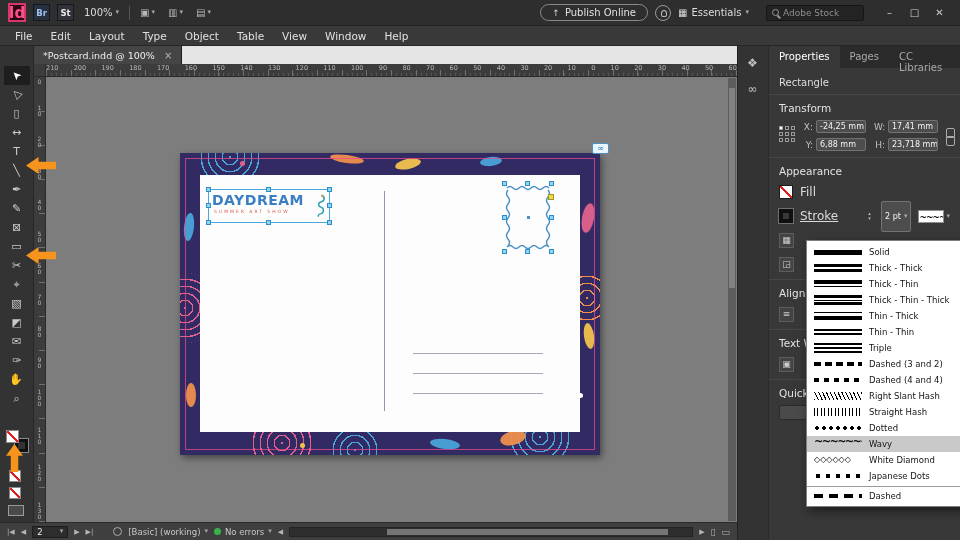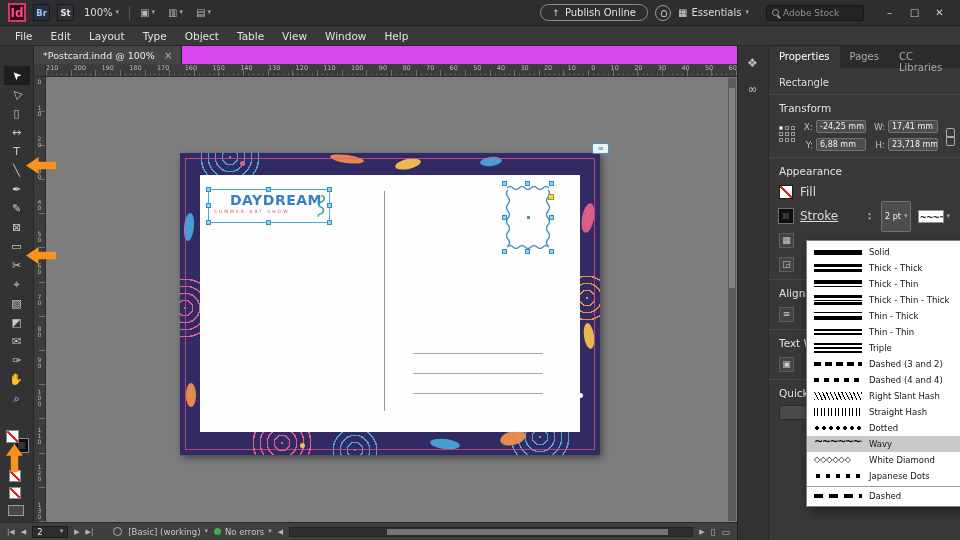--- a/index.html
+++ b/index.html
@@ -8,21 +8,21 @@
   .app {
     position:relative; width:960px; height:540px; overflow:hidden;
     background:#333; color:#ccc;
     font-family:"DejaVu Sans","Liberation Sans",sans-serif; font-size:11px;
   }
 
   
   .topbar { position:absolute; left:0; top:0; width:960px; height:26px; background:#2e2e2e;
             border-bottom:1px solid #202020; display:flex; align-items:center; gap:7px; padding:0 8px; }
   .appicon { width:18px; height:19px; border:2px solid #d6366c; color:#ff4f8b; background:#2b0716;
-             font-size:12px; font-weight:bold; display:flex; align-items:center; justify-content:center; }
+             font-size:15px; font-weight:bold; display:flex; align-items:center; justify-content:center; }
   .badge { width:17px; height:17px; background:#26303f; border:1px solid #14181f; color:#9fc1ea;
            font-size:8.5px; font-weight:bold; display:flex; align-items:center; justify-content:center; }
   .badge.st { color:#e8e8e8; background:#31313a; }
   .zoomctl { display:flex; align-items:center; gap:3px; color:#ddd; font-size:10px; padding:0 3px; }
   .caret { font-size:7px; color:#a5a5a5; line-height:1; }
   .tsep { width:1px; height:14px; background:#555; }
   .iconbtn { display:flex; align-items:center; gap:2px; color:#b8b8b8; font-size:10px; padding:0 3px; }
   .tspacer { flex:1; }
   .publish { display:flex; align-items:center; gap:5px; border:1px solid #8a8a8a; border-radius:10px;
              padding:2px 11px; font-size:10px; color:#e2e2e2; }
@@ -41,21 +41,21 @@
   .search input::placeholder { color:#8f8f8f; }
   .winctl { display:flex; margin-left:6px; }
   .winctl span { width:25px; text-align:center; font-size:10px; color:#cdcdcd; }
 
   
   .menubar { position:absolute; left:0; top:26px; width:960px; height:20px; background:#393939;
              border-bottom:1px solid #262626; display:flex; align-items:center; padding-left:6px; }
   .menu-item { padding:0 9px; font-size:10.5px; color:#e0e0e0; line-height:20px; }
 
   
-  .tabrow { position:absolute; left:0; top:46px; width:737px; height:18px; background:#d946ef;text-align:center; }
+  .tabrow { position:absolute; left:0; top:46px; width:737px; height:18px; background:#e5e5e5;text-align:center; }
   .doctab { position:absolute; left:34px; top:0; height:18px; background:#454545; border-right:1px solid #1e1e1e;
             display:flex; align-items:center; gap:9px; padding:0 9px; font-size:9.5px; color:#ececec; }
   .tabclose { color:#b5b5b5; font-size:10px; }
 
   
   .rcorner { position:absolute; left:34px; top:64px; width:12px; height:13px; background:#3c3c3c;
              border-right:1px solid #2a2a2a; border-bottom:1px solid #2a2a2a; }
   .hruler { position:absolute; left:46px; top:64px; width:691px; height:13px; color:#b8b8b8;
             font-size:6.5px; display:flex; justify-content:space-between; align-items:flex-start;
             border-bottom:1px solid #2a2a2a;
@@ -107,21 +107,21 @@
   .postcard::after { content:""; position:absolute; inset:5px; border:1px solid rgba(233,76,141,.75);
                      pointer-events:none; }
   .decor i { position:absolute; display:block; }
   .ring { border-radius:50%; background:repeating-radial-gradient(circle,var(--c) 0 1.5px,transparent 1.5px 7px); }
   .blob { border-radius:50%; opacity:.95; }
   .dot { width:5px; height:5px; border-radius:50%; }
 
   .card { position:absolute; left:20px; top:22px; width:380px; height:257px; background:#fdfdfd; }
   .logoframe { position:absolute; left:8px; top:14px; width:122px; height:34px; border:1px solid #49a8dc; }
   .logotext { display:block; font-weight:bold; font-size:14px; letter-spacing:.5px; color:#3b7ec2;
-              line-height:15px; margin:3px 0 0 21px; white-space:nowrap; }
+              line-height:15px; margin:3px 0 0 3px; white-space:nowrap; }
   .logosub { display:block; font-size:4.5px; color:#d2604e; letter-spacing:2px; margin:1px 0 0 5px;
              white-space:nowrap; }
   .seahorse { position:absolute; right:2px; top:3px; }
   .h { position:absolute; width:5px; height:5px; background:#8ed6f5; border:1px solid #2f8fc4; }
   .h.yellow { background:#ead84f; border-color:#a8941f; width:6px; height:6px; }
   .divline { position:absolute; left:184px; top:16px; width:1px; height:220px; background:#9097ad; }
   .stamp { position:absolute; left:305px; top:9px; width:46px; height:67px; }
   .cpoint { position:absolute; left:50%; top:50%; width:3px; height:3px; margin:-1.5px; background:#4a90c4; }
   .addr { position:absolute; left:213px; width:130px; height:1px; background:#a3a9bb; }
   .vscroll { position:absolute; right:1px; top:1px; bottom:1px; width:8px; background:#5d5d5d; }

